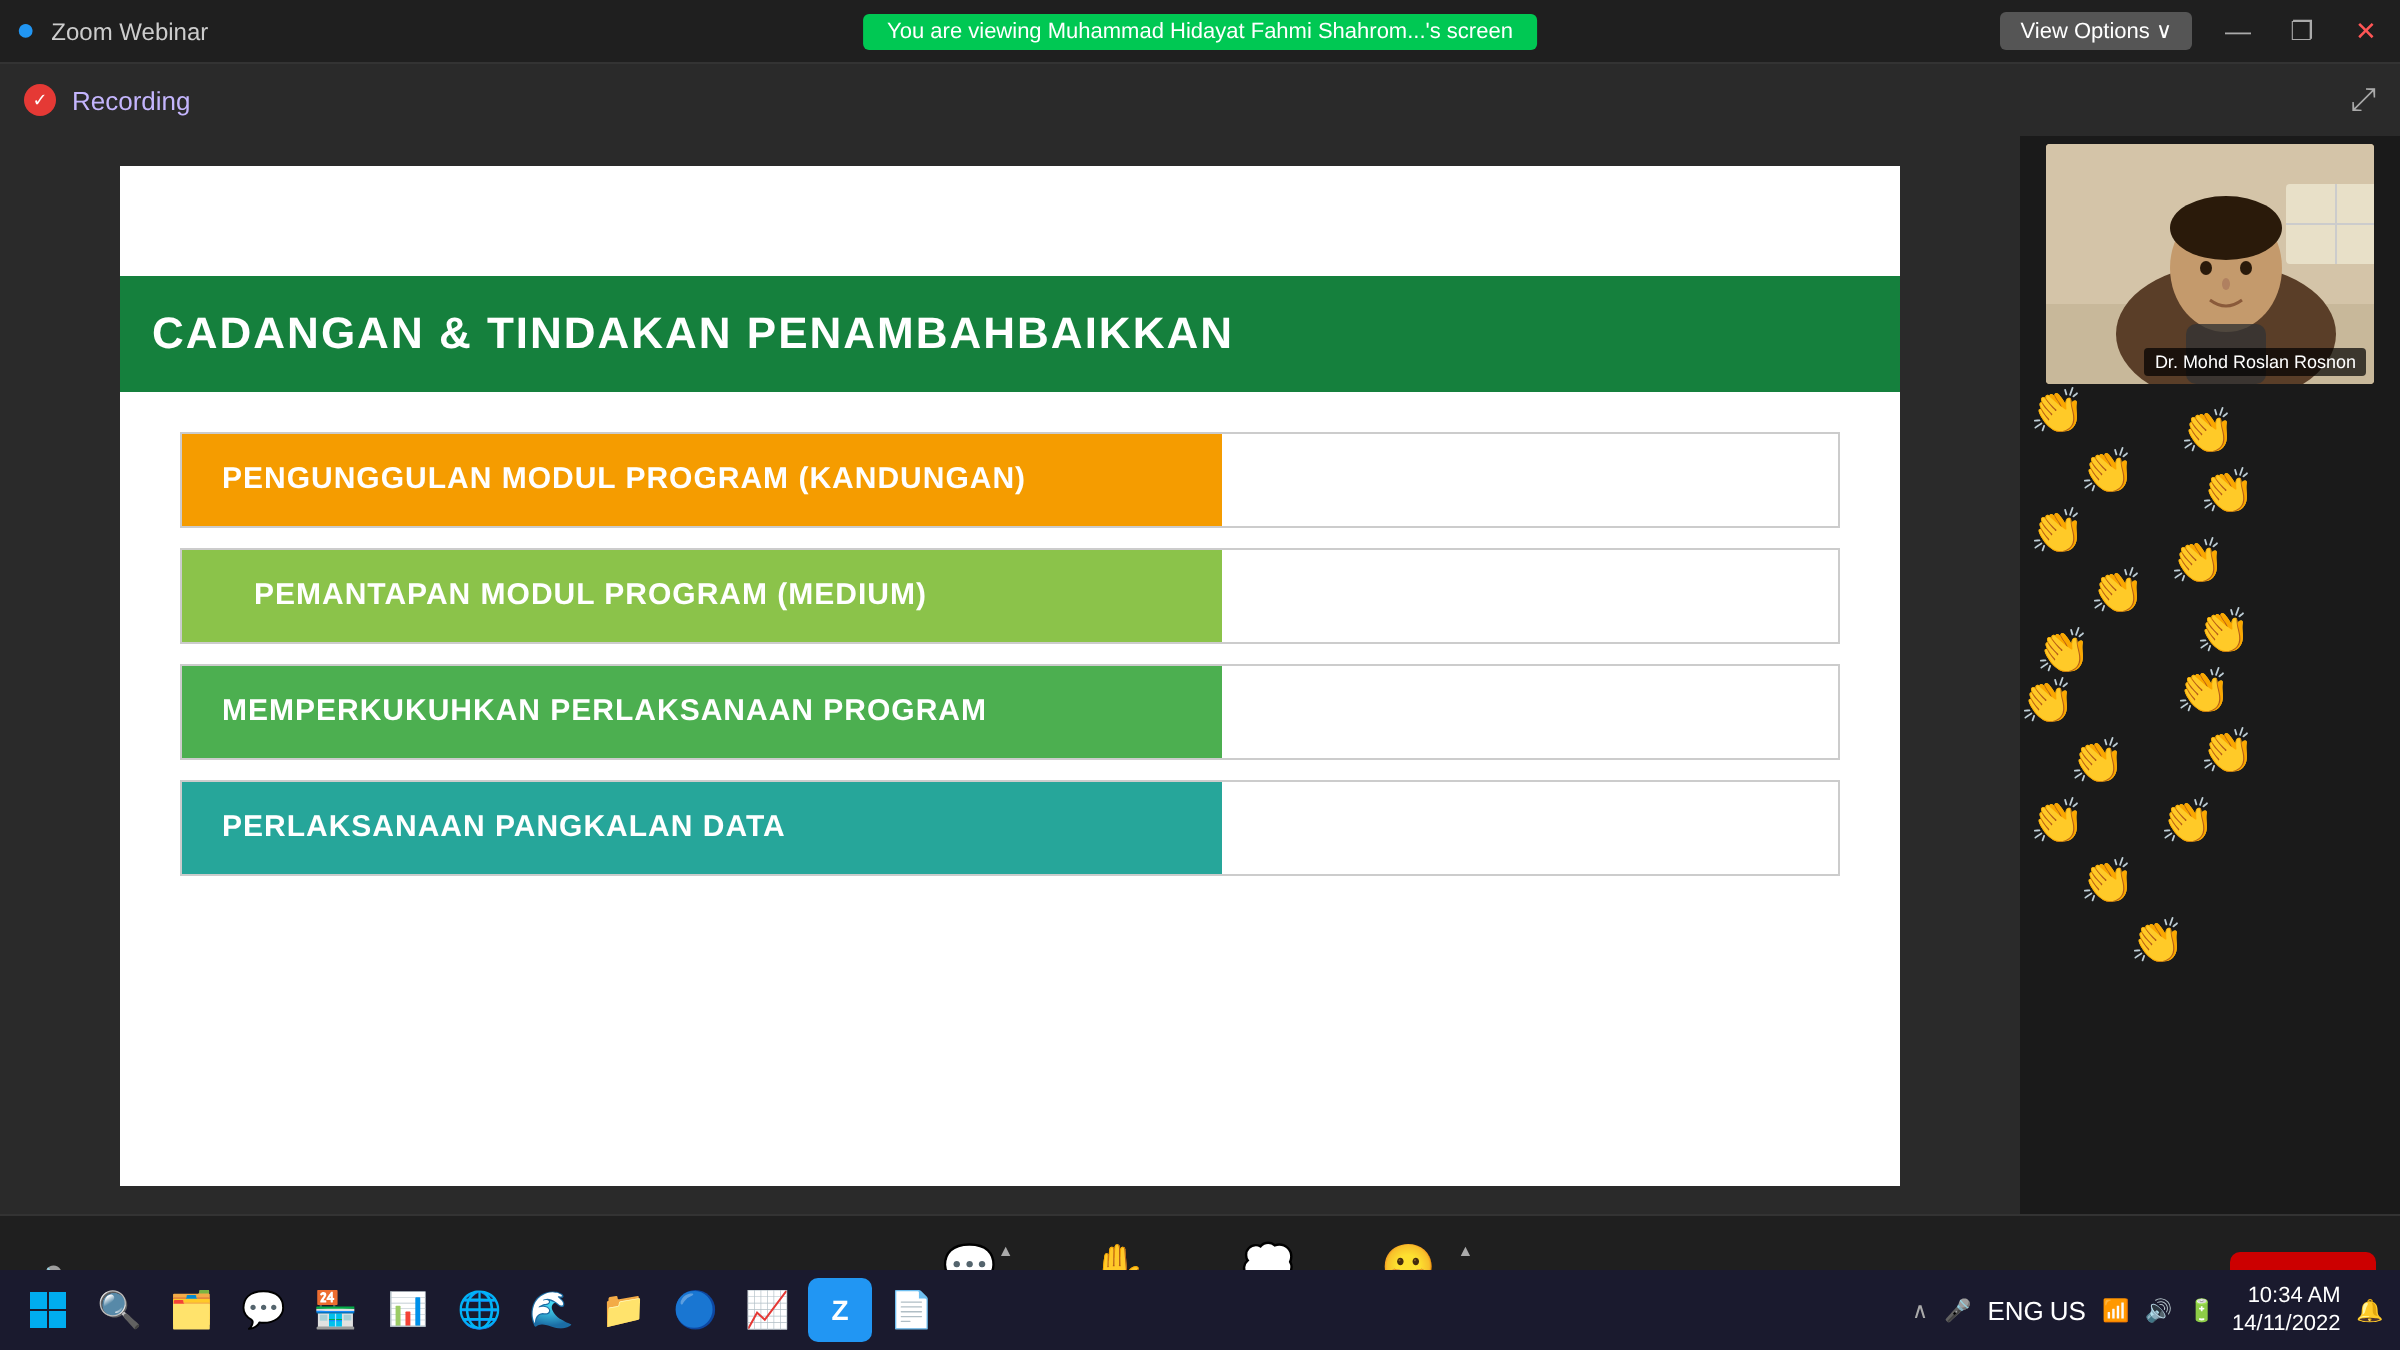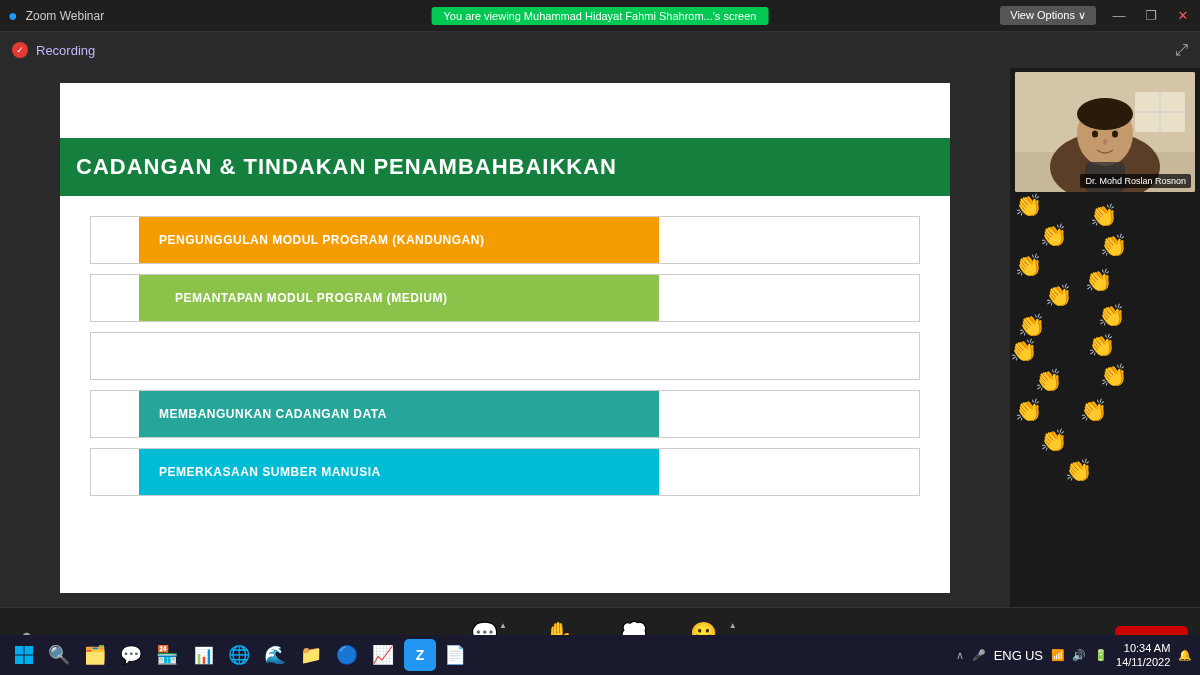--- a/index.html
+++ b/index.html
@@ -154,26 +154,25 @@
       align-items: stretch;
       border: 1.5px solid #ccc;
       height: 48px;
     }
 
     .slide-item-label {
       padding: 0 20px;
       display: flex;
       align-items: center;
       font-weight: 800;
-      font-size: 12px;
+      font-size: 15px;
       color: white;
       letter-spacing: 0.5px;
       white-space: nowrap;
       min-width: 520px;
-      margin-left: 48px;
     }
 
     .slide-item-label.orange { background: #f59c00; }
     .slide-item-label.yellow-green { background: #8bc34a; padding-left: 36px; }
     .slide-item-label.green { background: #4caf50; }
     .slide-item-label.teal { background: #26a69a; }
     .slide-item-label.cyan { background: #00bcd4; }
     .slide-item-label.blue { background: #5c6bc0; }
 
     .slide-item-bar {
@@ -186,21 +185,21 @@
       width: 190px;
       background: #1a1a1a;
       display: flex;
       flex-direction: column;
       align-items: center;
       padding: 4px;
       position: relative;
     }
 
     .participant-video {
-      width: 180px;
+      width: 164px;
       height: 120px;
       background: #3a2a1a;
       position: relative;
       border-radius: 2px;
       overflow: hidden;
     }
 
     .participant-name-tag {
       position: absolute;
       bottom: 4px;
@@ -376,32 +375,29 @@
           <div class="slide-item-label orange">PENGUNGGULAN MODUL PROGRAM (KANDUNGAN)</div>
           <div class="slide-item-bar"></div>
         </div>
 
         <div class="slide-item">
           <div class="slide-item-label yellow-green">PEMANTAPAN MODUL PROGRAM (MEDIUM)</div>
           <div class="slide-item-bar"></div>
         </div>
 
         <div class="slide-item">
+          <div class="slide-item-label green">MEMPERKUKUHKAN PERLAKSANAAN PROGRAM</div>
           <div class="slide-item-bar"></div>
         </div>
 
         <div class="slide-item">
-          <div class="slide-item-label teal">MEMBANGUNKAN CADANGAN DATA</div>
+          <div class="slide-item-label teal">PERLAKSANAAN PANGKALAN DATA</div>
           <div class="slide-item-bar"></div>
         </div>
 
-        <div class="slide-item">
-          <div class="slide-item-label cyan">PEMERKASAAN SUMBER MANUSIA</div>
-          <div class="slide-item-bar"></div>
-        </div>
 
 
       </div>
     </div>
   </div>
 
   <div class="participant-panel">
     <div class="participant-video">
       <div class="face-area">
 

